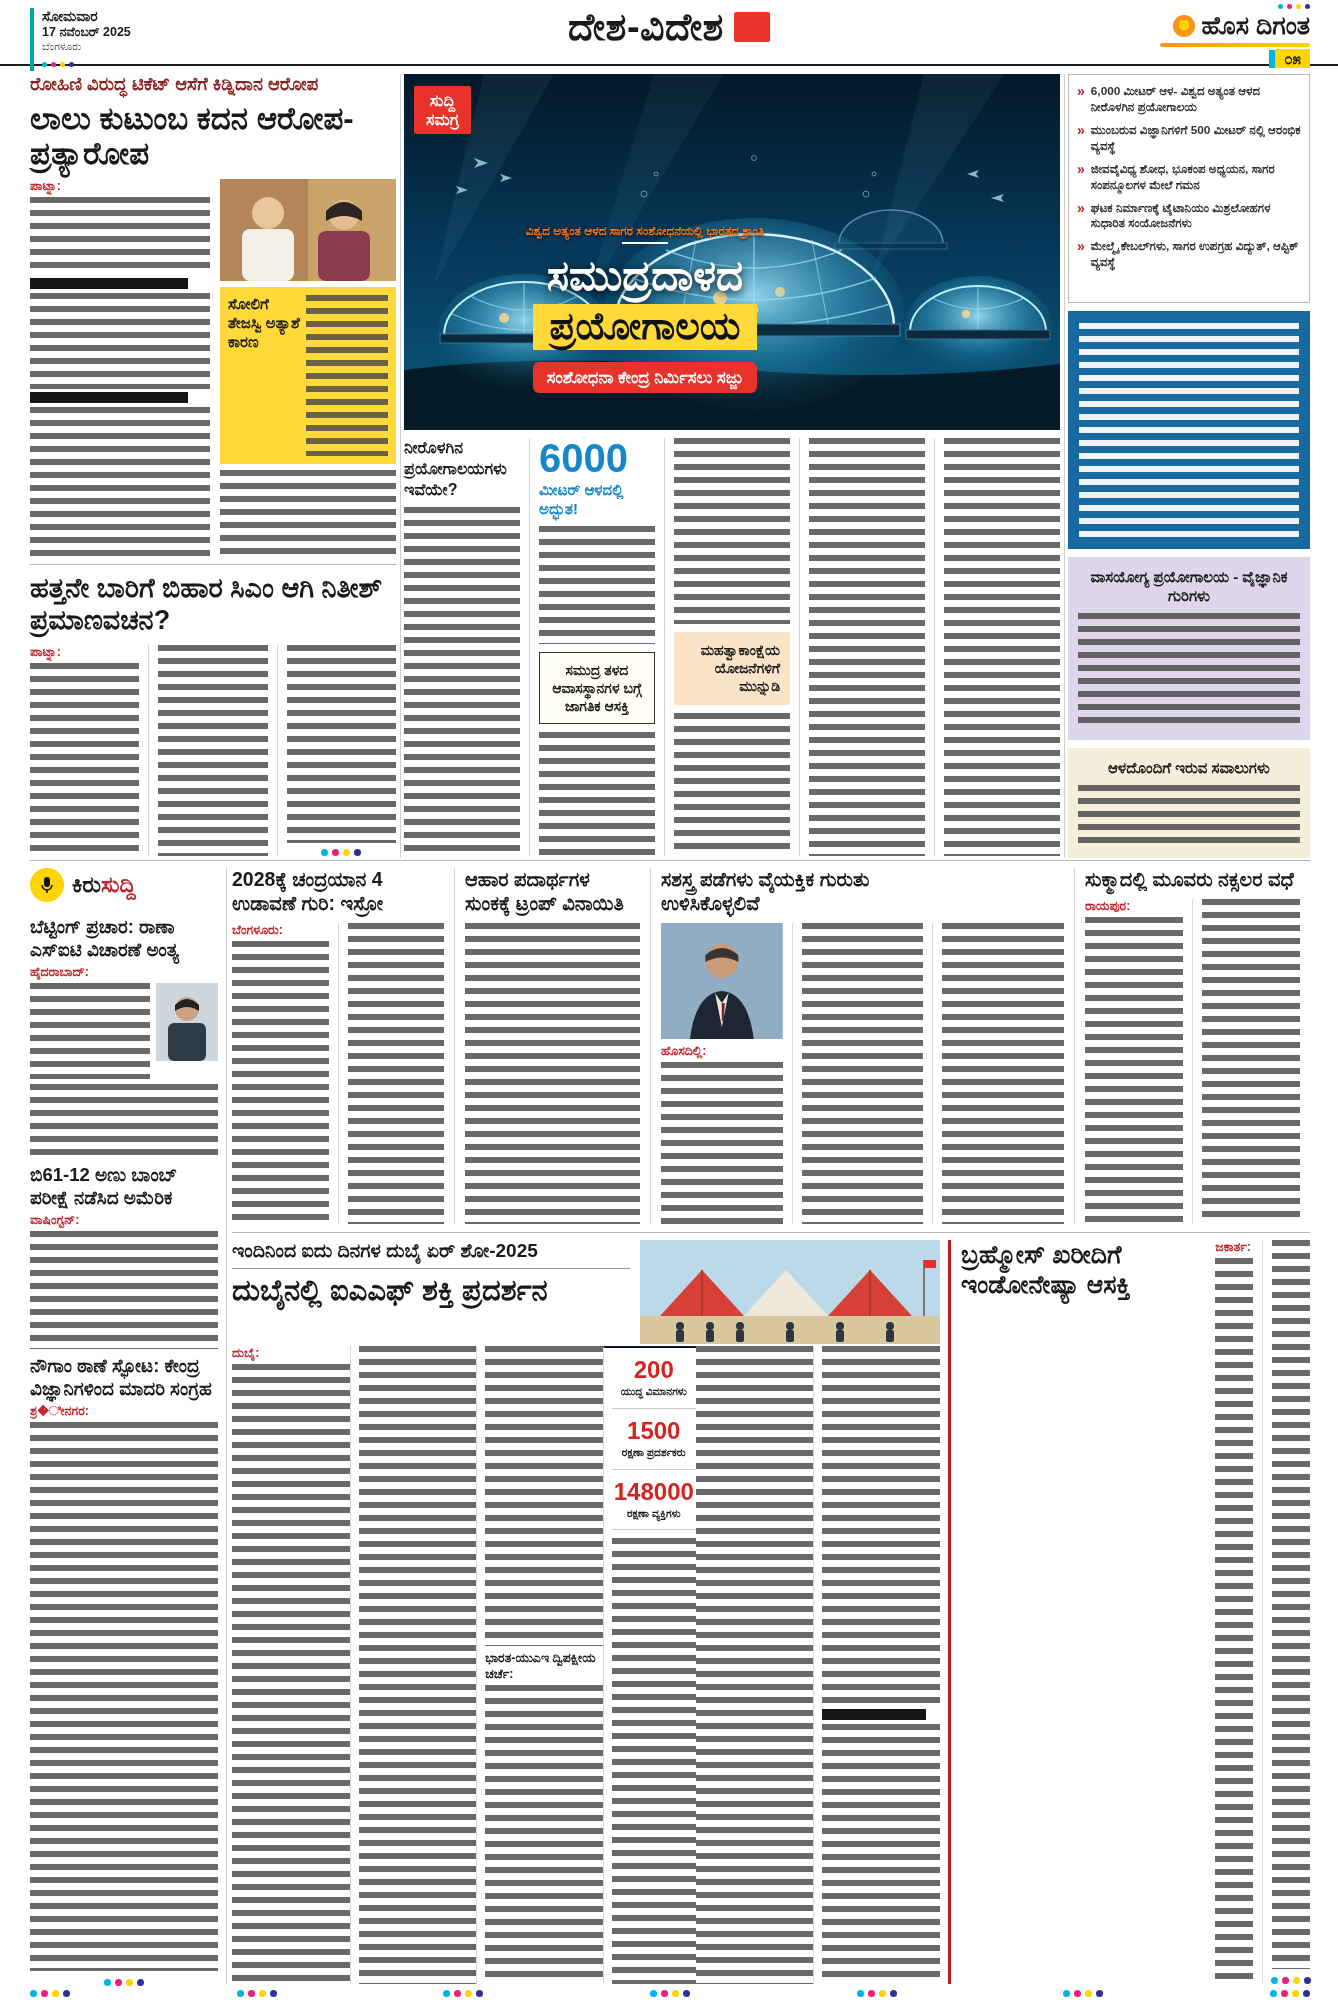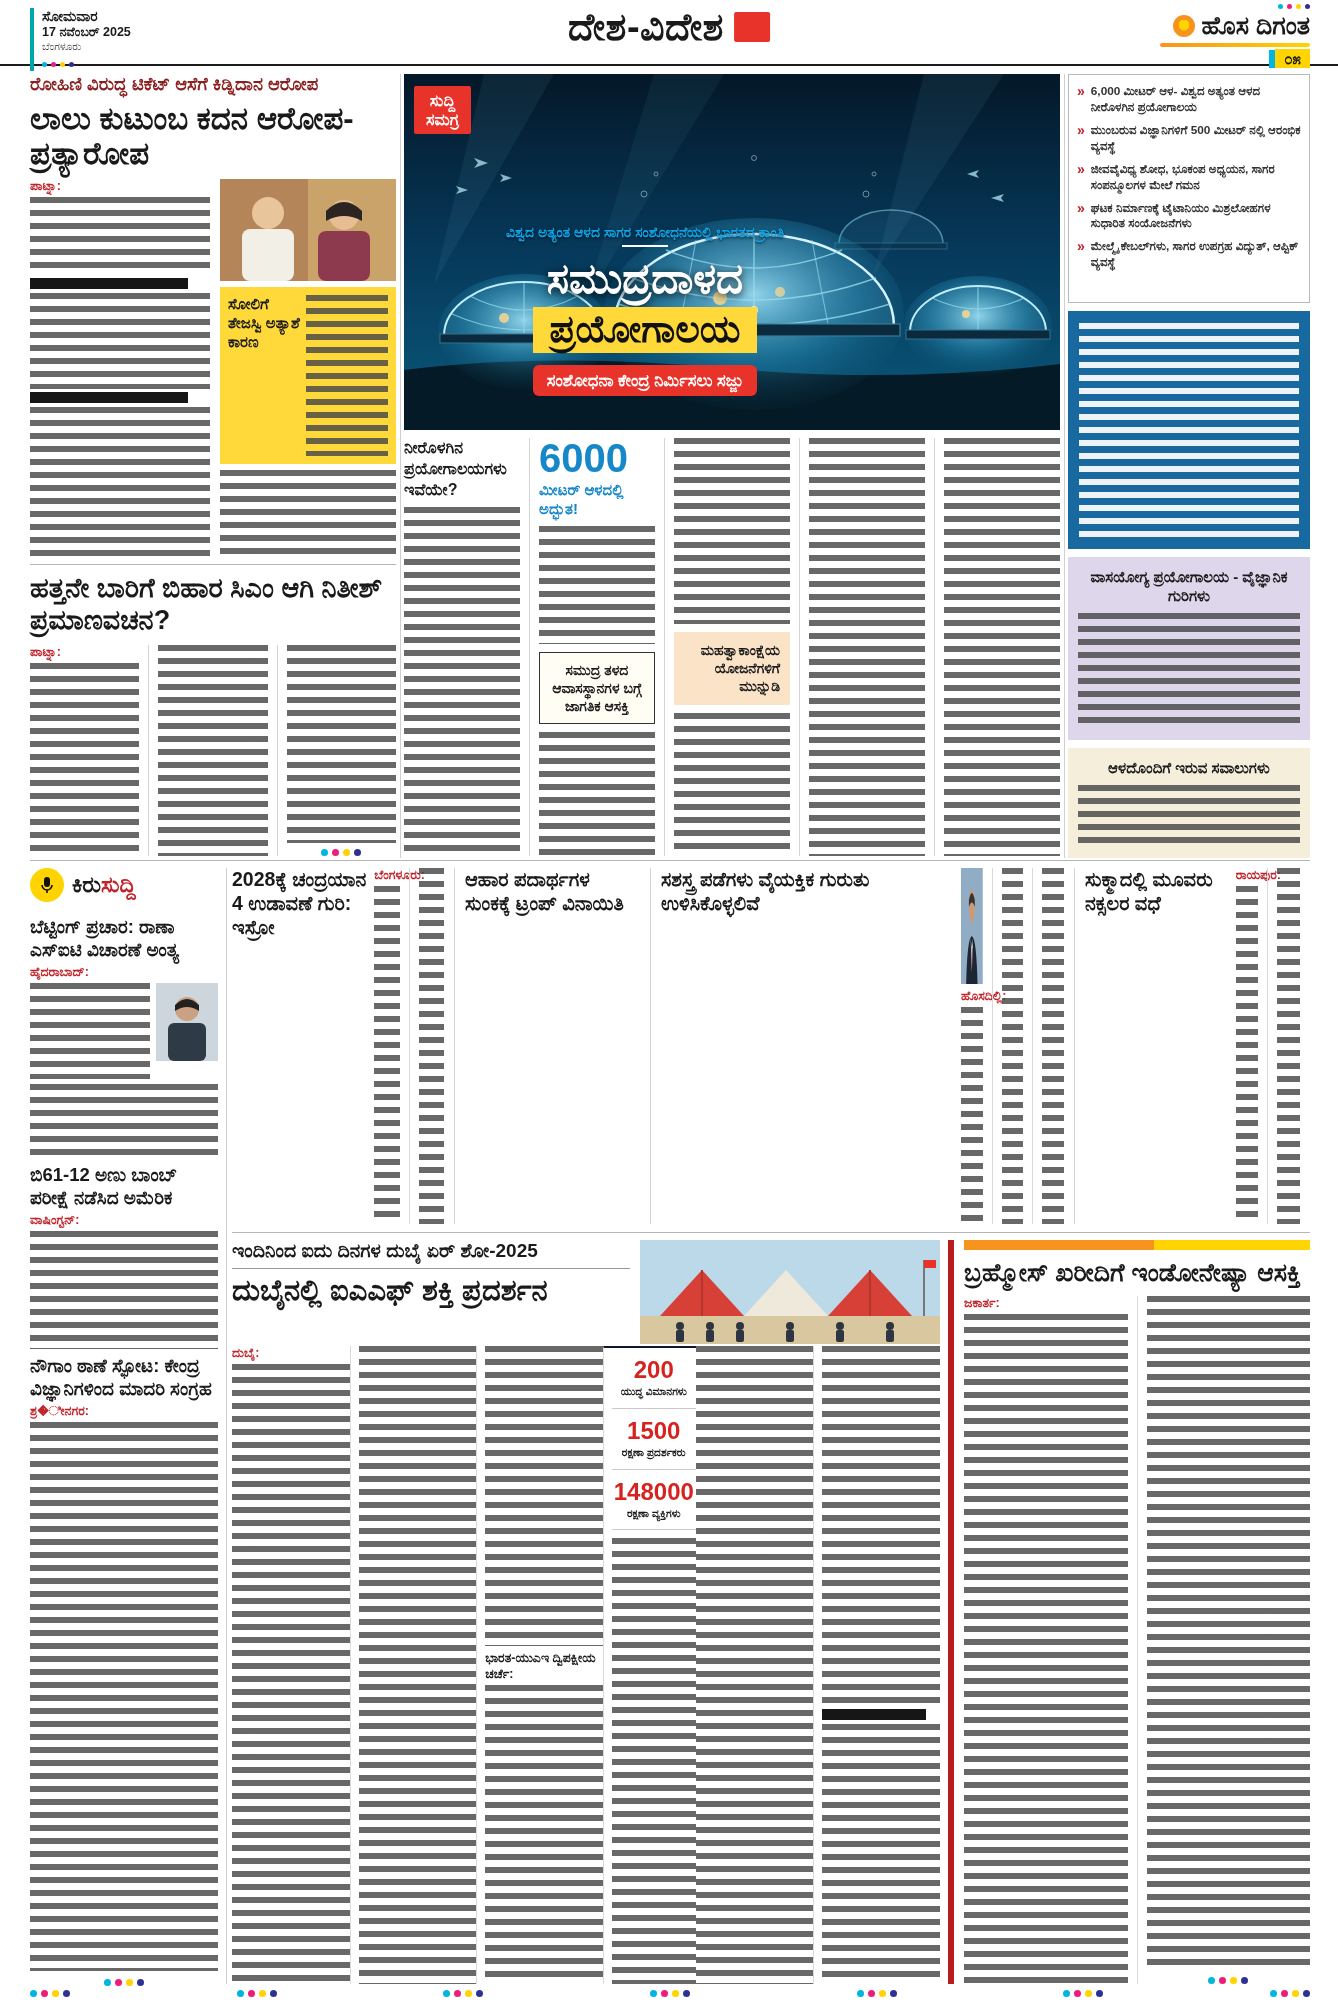--- a/index.html
+++ b/index.html
@@ -56,21 +56,21 @@
   .nitish-head{font-size:27px;font-weight:800;line-height:1.18;margin-bottom:8px}
   .n-body{flex:1;display:flex;gap:9px;min-height:0}
   .n-body>div{flex:1;display:flex;flex-direction:column}
   .n-body>div+div{border-left:1px solid #d5d5d5;padding-left:9px}
 
   
   #feature{left:404px;top:74px;width:656px;height:782px}
   .f-image{position:relative;width:656px;height:356px;overflow:hidden;background:#06395b}
   .f-badge{position:absolute;left:10px;top:12px;background:#e8332a;color:#fff;font-weight:800;font-size:16px;line-height:1.2;padding:5px 12px;text-align:center;border-radius:2px}
   .f-overlay{position:absolute;left:26px;top:150px;width:430px;text-align:center}
-  .f-strap{color:#0ea5e9;font-size:14px;font-weight:bold;text-shadow:0 1px 3px rgba(0,0,0,.8);margin-bottom:4px}
+  .f-strap{color:#f97316;font-size:12px;font-weight:bold;text-shadow:0 1px 3px rgba(0,0,0,.8);margin-bottom:4px}
   .f-strapline{width:46px;height:2px;background:#fff;margin:0 auto 10px auto}
   .f-h1{color:#fff;font-size:42px;font-weight:800;line-height:1.05;text-shadow:0 2px 8px rgba(0,0,0,.85)}
   .f-h2{display:inline-block;background:#ffd83a;color:#111;font-size:38px;font-weight:800;line-height:1.1;padding:2px 16px;margin-top:6px}
   .f-sub{display:inline-block;background:#e8332a;color:#fff;font-size:16.5px;font-weight:bold;padding:6px 14px;margin-top:12px;border-radius:6px}
   .f-text{display:flex;gap:9px;height:418px;margin-top:8px}
   .f-col{flex:1;display:flex;flex-direction:column;min-width:0}
   .f-col+.f-col{border-left:1px solid #d5d5d5;padding-left:9px}
   .q-head{font-size:16px;font-weight:800;line-height:1.3;margin-bottom:7px}
   .depth-num{color:#1687c9;font-size:40px;font-weight:800;line-height:1}
   .depth-head{color:#1687c9;font-size:15px;font-weight:800;line-height:1.25;margin:3px 0 7px 0}
@@ -93,21 +93,21 @@
   .kiru-header{display:flex;align-items:center;gap:8px;margin-bottom:8px}
   .kiru-icon{width:34px;height:34px;border-radius:50%;background:#ffd400;display:flex;align-items:center;justify-content:center}
   .kiru-title{font-size:22px;font-weight:800}
   .kiru-title .t2{color:#c0242b}
   .kiru-h{font-size:18.5px;font-weight:800;line-height:1.22;margin:6px 0 4px 0}
   .kiru-row{display:flex;gap:6px}
   .kiru-photo{flex:0 0 62px}
 
   
   #middle{left:232px;top:868px;width:1078px;height:356px;display:flex}
-  .m-art{display:flex;flex-direction:row;padding:0 10px;min-width:0}
+  .m-art{display:flex;flex-direction:column;padding:0 10px;min-width:0}
   .m-art:first-child{padding-left:0}
   .m-art+.m-art{border-left:1px solid #d5d5d5}
   .m-head{font-size:19.5px;font-weight:800;line-height:1.22;margin-bottom:7px}
   .a-body{flex:1;display:flex;gap:9px;min-height:0}
   .a-body>div{flex:1;display:flex;flex-direction:column;min-width:0}
   .a-body>div+div{border-left:1px solid #d9d9d9;padding-left:9px}
 
   
   #bottom{left:232px;top:1240px;width:1078px;height:744px;display:flex}
   #dubai{flex:0 0 708px;display:flex;flex-direction:column;min-width:0}
@@ -117,21 +117,21 @@
   .d-headline{font-size:29px;font-weight:800;line-height:1.1}
   .d-img{flex:0 0 300px}
   .d-body{flex:1;display:flex;min-height:0}
   .d-col{flex:1;display:flex;flex-direction:column;min-width:0}
   .d-col+.d-col,.d-stats{border-left:1px solid #d9d9d9;padding-left:8px}
   .d-stats{flex:0 0 88px;display:flex;flex-direction:column;border-top:2px solid #0f172a}
   .stat{padding:9px 2px;border-bottom:1px solid #c9c9c9;text-align:center}
   .s-val{color:#d6231f;font-size:24px;font-weight:800;line-height:1.05}
   .s-label{font-size:10.5px;font-weight:bold;line-height:1.3;margin-top:3px}
   .d-sub{font-size:12.5px;font-weight:800;margin:5px 0 3px 0;line-height:1.25}
-  #brahmos{flex:1;border-left:6px solid #b91c1c;margin-left:8px;padding-left:10px;display:flex;flex-direction:column;min-width:0}
+  #brahmos{flex:1;border-left:3px solid #b91c1c;margin-left:8px;padding-left:10px;display:flex;min-width:0}
   .b-stripe{height:10px;background:linear-gradient(90deg,#f7941d 0 55%,#ffd400 55% 100%);margin-bottom:8px}
   .b-head{font-size:25px;font-weight:800;line-height:1.18;margin-bottom:8px}
   .b-body{flex:1;display:flex;gap:9px;min-height:0}
   .b-body>div{flex:1;display:flex;flex-direction:column;min-width:0}
   .b-body>div+div{border-left:1px solid #d9d9d9;padding-left:9px}
 
   
   #footer-dots{left:30px;top:1990px;width:1280px;display:flex;justify-content:space-between;align-items:center}
 
   .ph{display:block}

